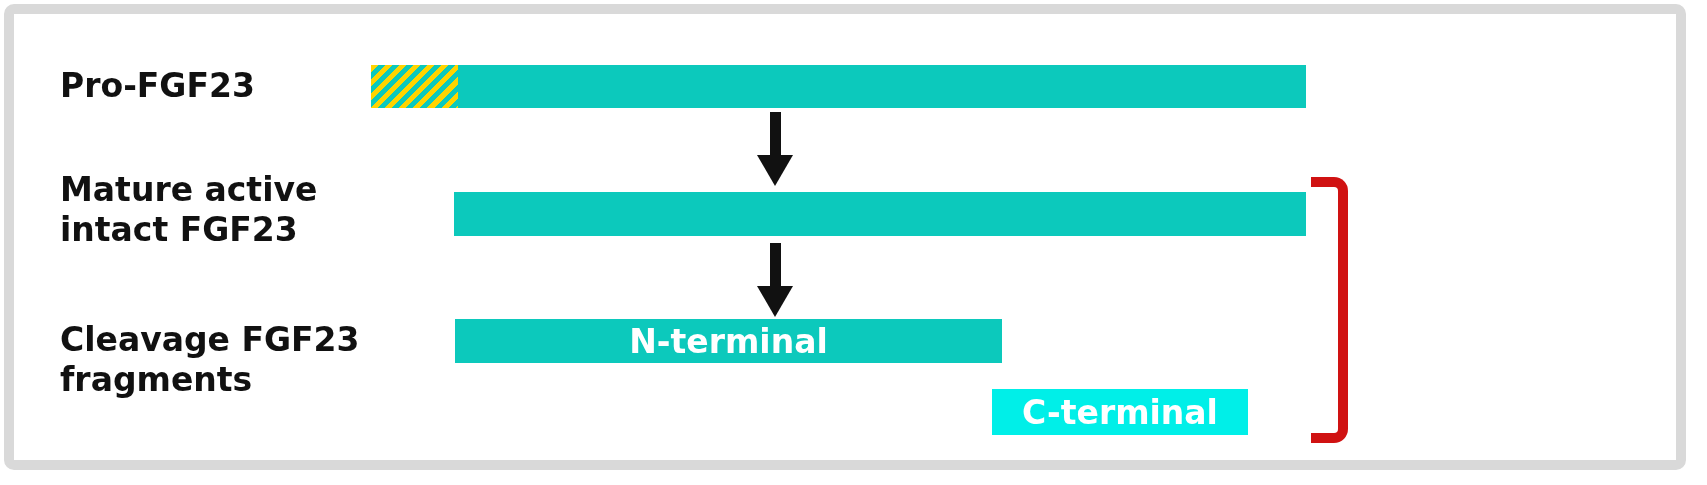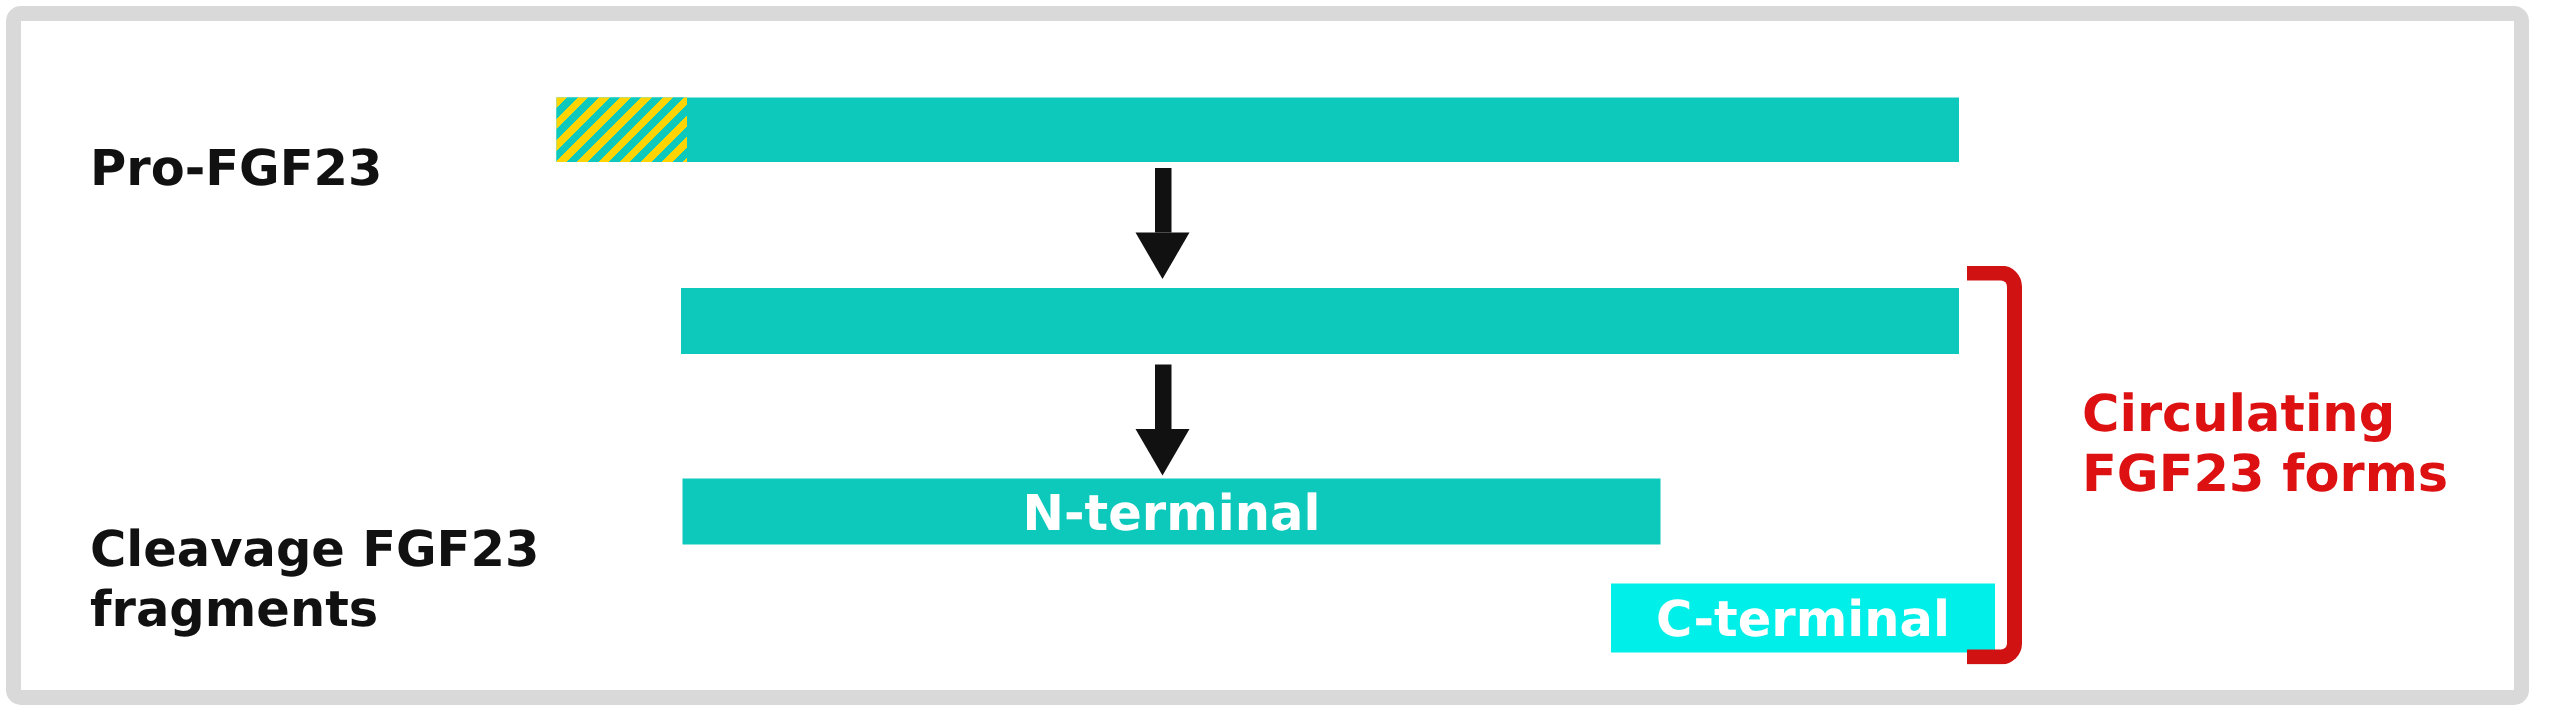--- a/index.html
+++ b/index.html
@@ -7,21 +7,21 @@
     position:relative; width:1707px; height:485px; background:#ffffff;
     font-family:"DejaVu Sans","Liberation Sans",sans-serif; overflow:hidden;
   }
   .frame {
     position:absolute; left:4px; top:4px; width:1682px; height:466px;
     border:10px solid var(--frame-gray,#d9d9d9); border-radius:10px;
     box-sizing:border-box; background:transparent;
   }
   .lbl {
     position:absolute; font-weight:bold; font-size:33px; line-height:40px;
-    color:var(--label-black,#111111); white-space:pre-line;margin-top:26px;
+    color:var(--label-black,#111111); white-space:pre-line;
   }
   .bar { position:absolute; background:var(--teal,#0cc9bc); }
   .bar-text {
     width:100%; height:100%; display:flex; align-items:center; justify-content:center;
     color:#ffffff; font-weight:bold; font-size:33px;
   }
   .hatch {
     position:absolute; left:0; top:0; width:87px; height:100%;
     background:repeating-linear-gradient(135deg,
       var(--hatch-yellow,#ffd400) 0px, var(--hatch-yellow,#ffd400) 5px,
@@ -45,22 +45,22 @@
     border-bottom:10px solid var(--bracket-red,#d01212);
     border-radius:0 14px 14px 0; box-sizing:border-box;
   }
   .circulating {
     position:absolute; left:1388px; top:256px;
     font-weight:bold; font-size:34px; line-height:40px;
     color:var(--label-red,#dd1111); white-space:pre-line;
   }
   .pro-bar     { left:371px;  top:65px;  width:935px; height:43px; }
   .mature-bar  { left:454px;  top:192px; width:852px; height:44px; }
-  .n-bar       { left:455px;  top:319px; width:652px; height:44px; }
-  .c-bar       { left:1074px; top:389px; width:256px; height:46px; background:var(--cyan,#00efe8); }
+  .n-bar       { left:455px;  top:319px; width:547px; height:44px; }
+  .c-bar       { left:992px; top:389px; width:256px; height:46px; background:var(--cyan,#00efe8); }
   .arrow-1 { left:757px; top:112px; }
   .arrow-2 { left:757px; top:243px; }
   .lbl-pro      { left:60px; top:66px;  }
   .lbl-mature   { left:60px; top:170px; }
   .lbl-inactive { left:60px; top:320px; }
 </style>
 </head>
 <body>
 
 <div class="canvas">
@@ -70,33 +70,33 @@
   <div class="lbl lbl-pro">Pro-FGF23</div>
   <div class="bar pro-bar">
     <div class="hatch"></div>
   </div>
 
   <div class="arrow arrow-1">
     <div class="arrow-stem"></div>
     <div class="arrow-head"></div>
   </div>
 
+  <div class="lbl lbl-mature">Mature active
+intact FGF23</div>
   <div class="bar mature-bar"></div>
 
   <div class="arrow arrow-2">
     <div class="arrow-stem"></div>
     <div class="arrow-head"></div>
   </div>
 
   <div class="lbl lbl-inactive">Cleavage FGF23
 fragments</div>
   <div class="bar n-bar">
     <div class="bar-text">N-terminal</div>
   </div>
   <div class="bar c-bar">
     <div class="bar-text">C-terminal</div>
   </div>
 
   <div class="bracket"></div>
-  <div class="circulating">Circulating
-FGF23 forms</div>
 
 </div>
 
 </body></html>

